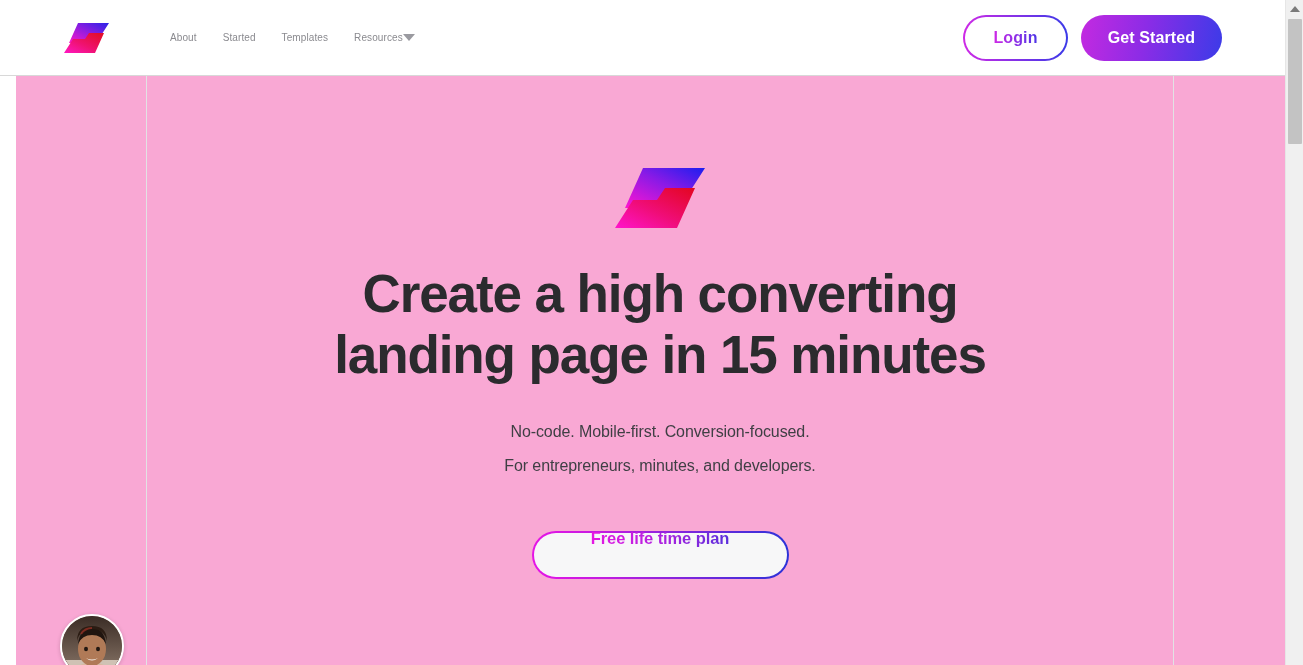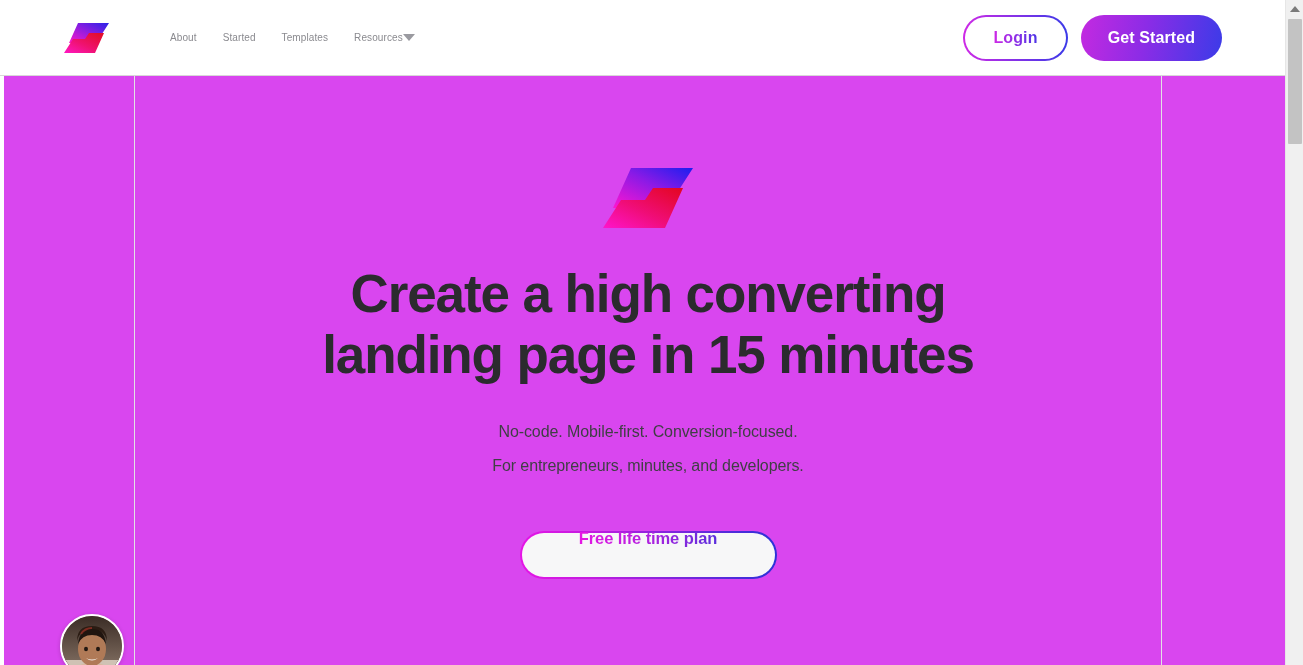--- a/index.html
+++ b/index.html
@@ -129,24 +129,24 @@
     font-size: 16px;
     font-weight: 700;
     cursor: pointer;
     letter-spacing: 0.1px;
     font-family: "Liberation Sans", sans-serif;
   }
 
   
   .page {
     position: absolute;
-    top: 76px; left: 4px;
+    top: 76px; left: 16px;
     width: 1285px;
     height: 589px;
-    background: #d946ef;
+    background: #f9a8d4;
     overflow: hidden;
   }
 
   .rule {
     position: absolute;
     top: 0;
     width: 1px;
     height: 589px;
     background: #e2e2e4;
   }

